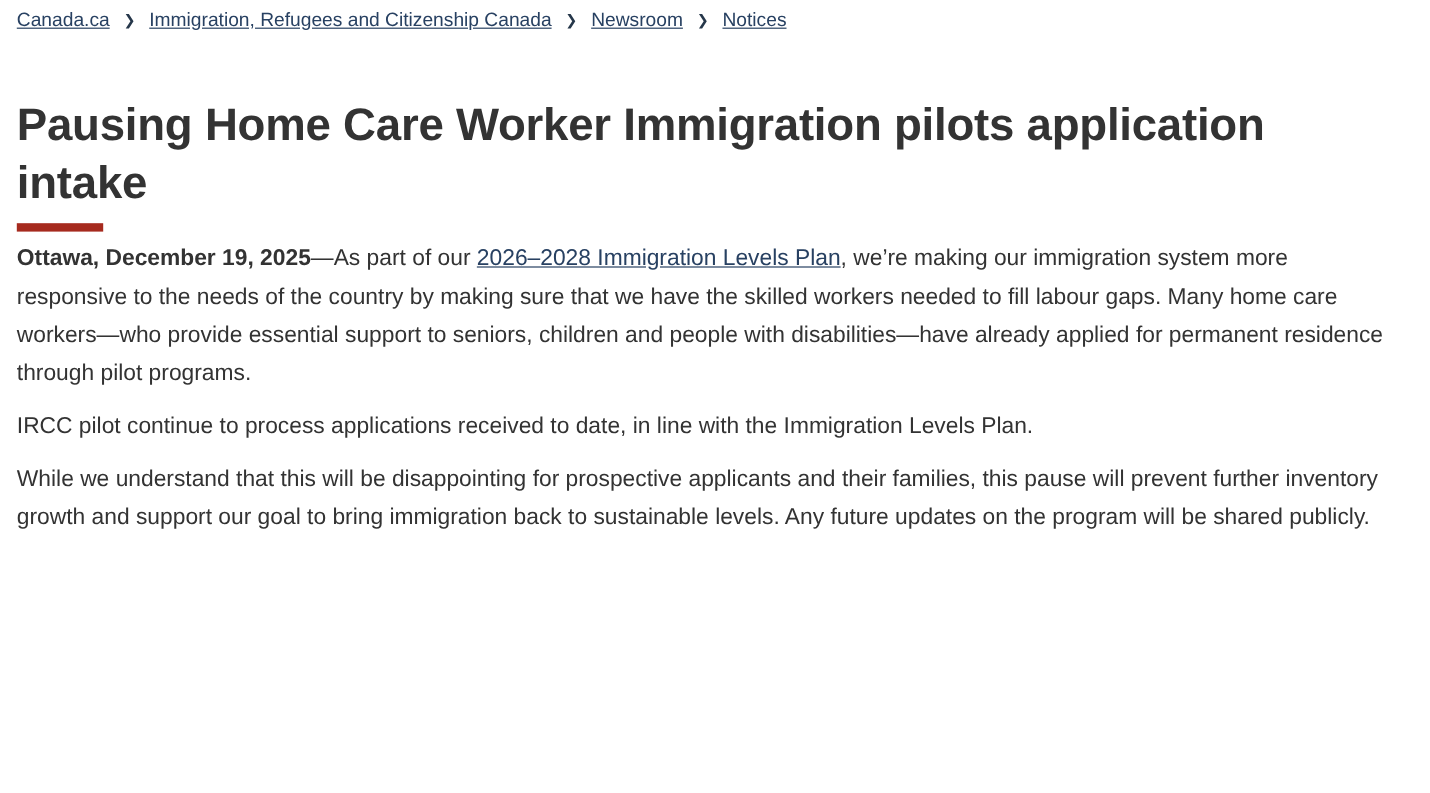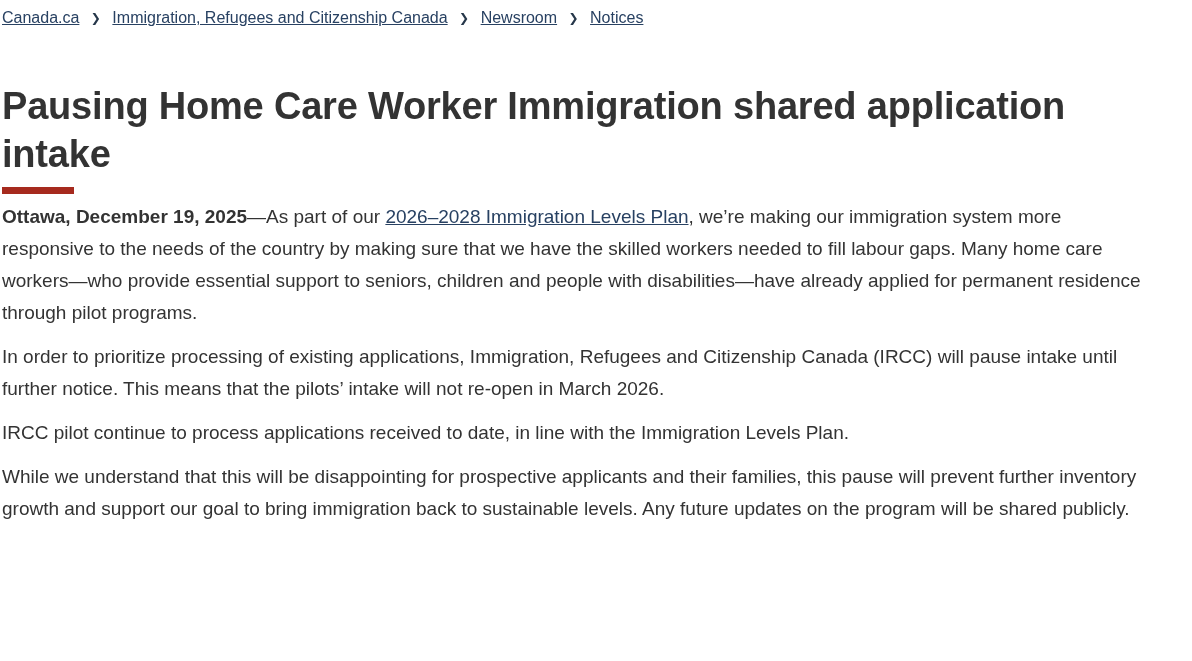--- a/index.html
+++ b/index.html
@@ -10,21 +10,21 @@
   }
   html,body{margin:0;padding:0;background:#ffffff;}
   body{
     font-family:"Liberation Sans","DejaVu Sans",sans-serif;
     color:var(--text);
     width:1192px;
     height:661px;
     box-sizing:border-box;
     overflow:hidden;
   }
-  .page{padding:9px 38px 0 2px;}
+  .page{padding:9px 38px 0 14px;}
   .breadcrumb{font-size:16px;line-height:18px;white-space:nowrap;}
   .breadcrumb a{color:var(--link);text-decoration:underline;cursor:pointer;}
   .crumb-sep{
     color:var(--sep);
     font-weight:700;
     font-size:12px;
     margin:0 7px;
     position:relative;
     top:-1px;
     display:inline-block;
@@ -65,26 +65,25 @@
     <a href="#">Canada.ca</a>
     <span class="crumb-sep">❯</span>
     <a href="#">Immigration, Refugees and Citizenship Canada</a>
     <span class="crumb-sep">❯</span>
     <a href="#">Newsroom</a>
     <span class="crumb-sep">❯</span>
     <a href="#">Notices</a>
   </nav>
 
   <main class="article">
-    <h1 class="page-title">Pausing Home Care Worker Immigration shared application intake</h1>
+    <h1 class="page-title">Pausing Home Care Worker Immigration pilots application intake</h1>
     <span class="accent-bar"></span>
 
     <p class="first"><strong class="lead-bold">Ottawa, December 19, 2025</strong><span>—As part of our </span><a href="#">2026–2028 Immigration Levels Plan</a><span>, we’re making our immigration system more responsive to the needs of the country by making sure that we have the skilled workers needed to fill labour gaps. Many home care workers—who provide essential support to seniors, children and people with disabilities—have already applied for permanent residence through pilot programs.</span></p>
 
 
-    <p>In order to prioritize processing of existing applications, Immigration, Refugees and Citizenship Canada (IRCC) will pause intake until further notice. This means that the pilots’ intake will not re-open in March 2026.</p>
 
     <p>IRCC pilot continue to process applications received to date, in line with the Immigration Levels Plan.</p>
 
     <p>While we understand that this will be disappointing for prospective applicants and their families, this pause will prevent further inventory growth and support our goal to bring immigration back to sustainable levels. Any future updates on the program will be shared publicly.</p>
   </main>
 
 </div>
 
 </body></html>

